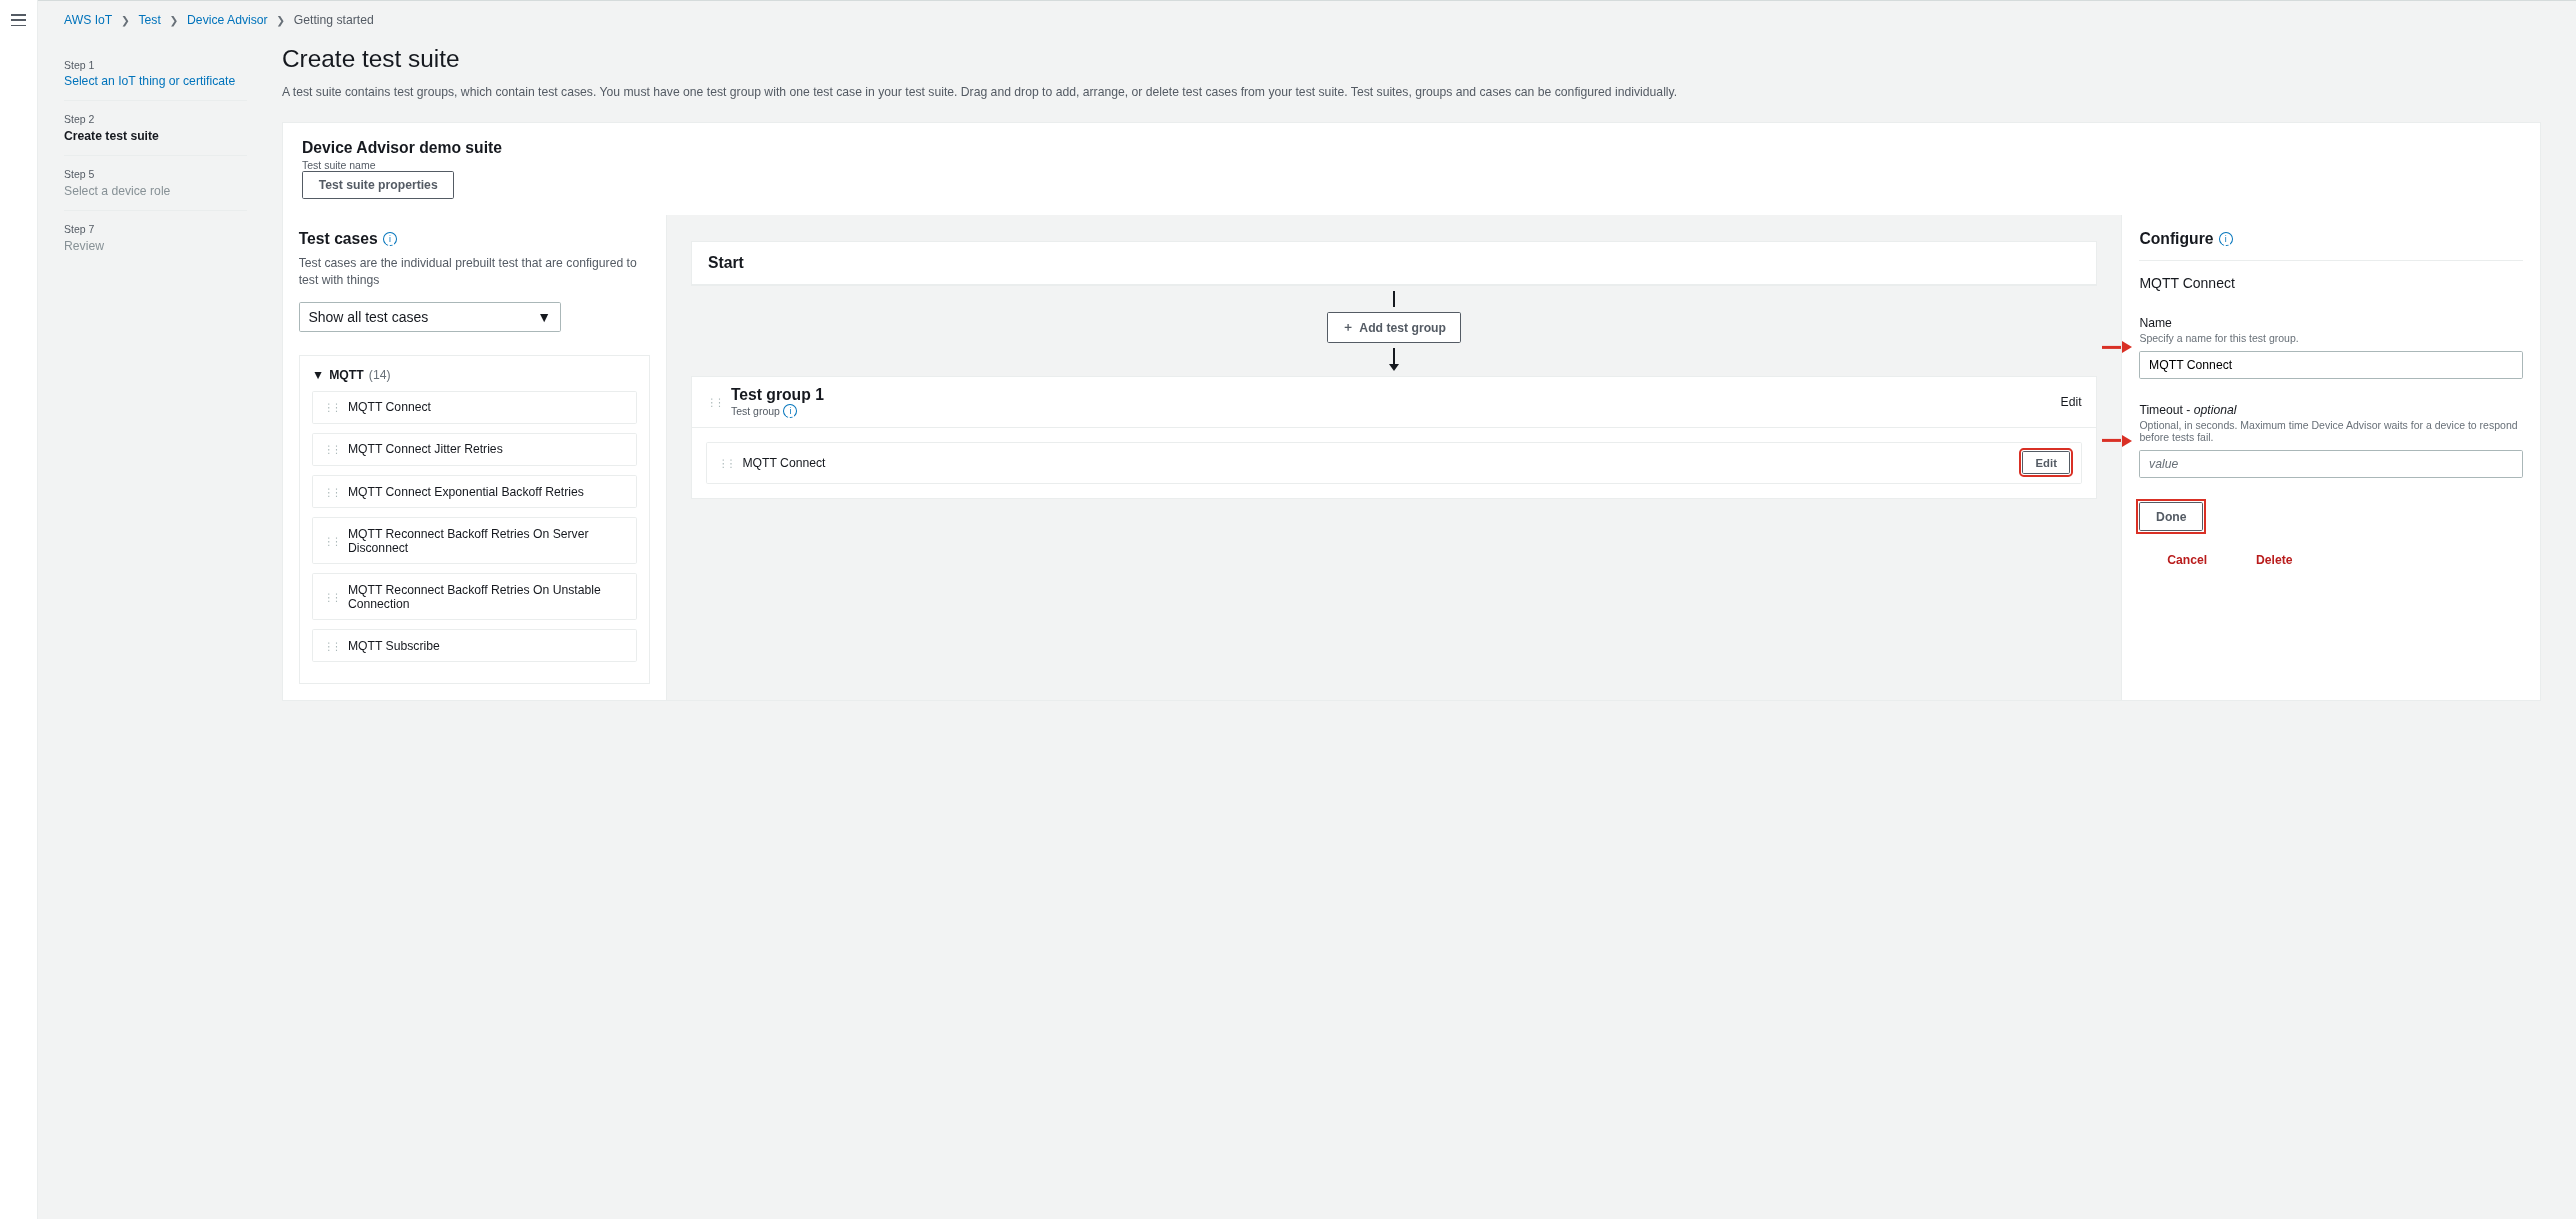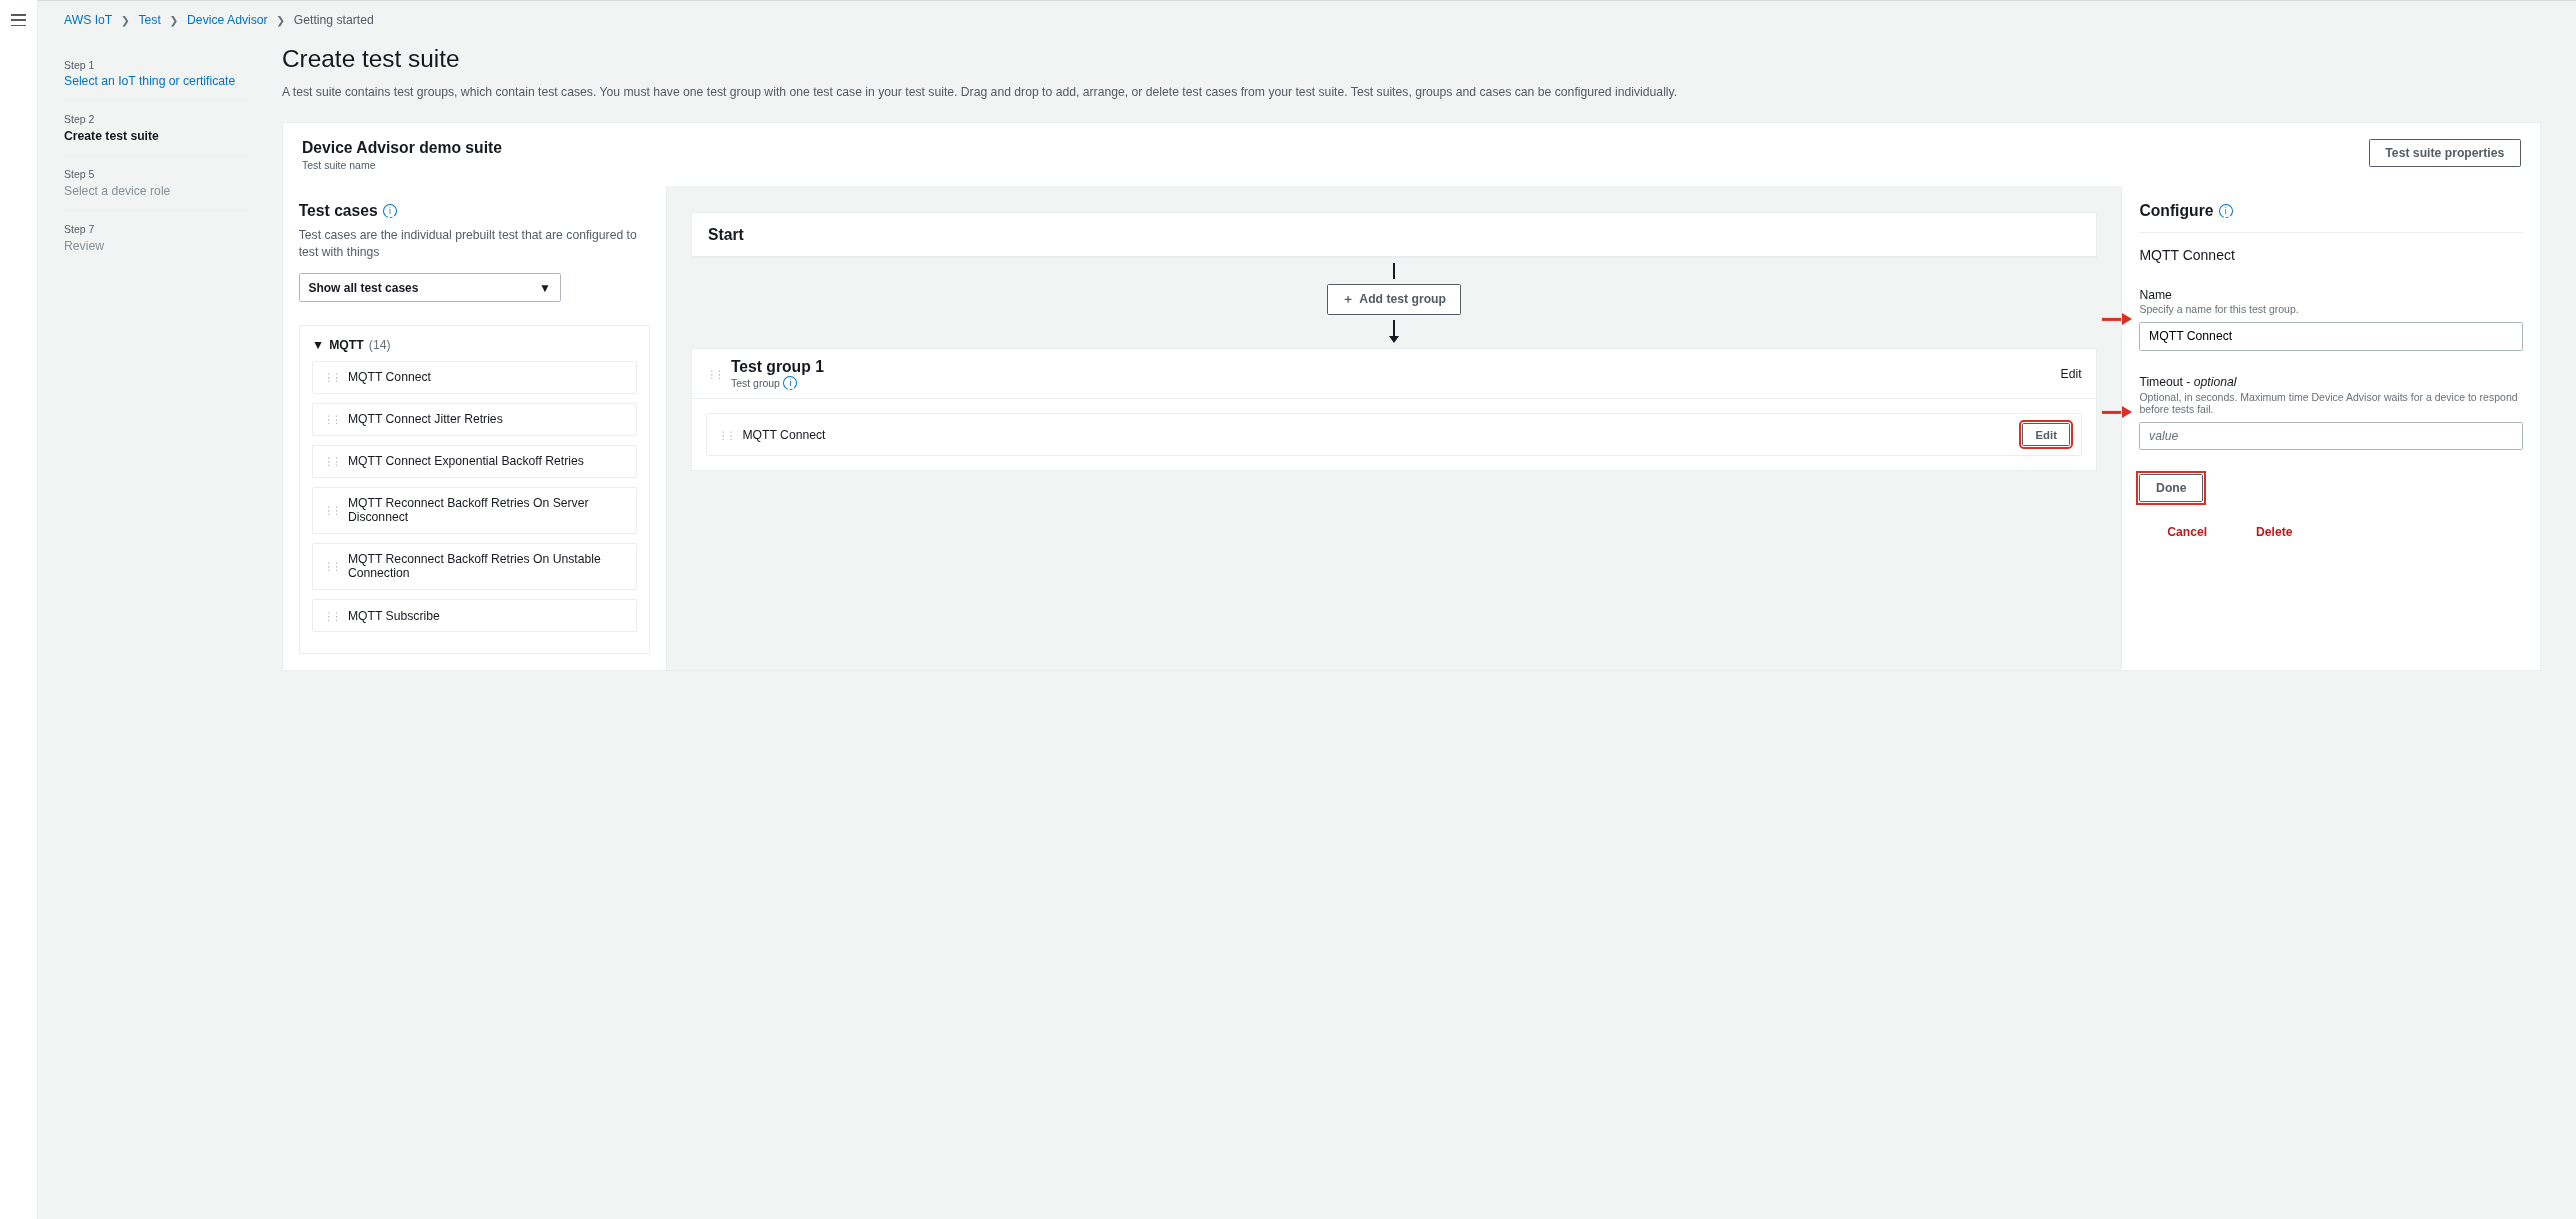--- a/index.html
+++ b/index.html
@@ -116,20 +116,21 @@
     }
     .card {
       background: #fff;
       border: 0.9px solid #eaeded;
     }
     .suite-header {
       padding: 15.7px 19px;
       display: flex;
       justify-content: space-between;
       align-items: flex-start;
+      flex-direction: column;
     }
     .suite-title {
       font-size: 15.7px;
       font-weight: 700;
       margin-bottom: 1.7px;
     }
     .suite-sub {
       font-size: 10.5px;
       color: #545b64;
     }
@@ -196,28 +197,27 @@
       font-size: 12.2px;
       color: #545b64;
       margin-top: 7px;
       line-height: 1.4;
     }
     .tc-select {
       width: 262px;
       padding: 6.1px 8.7px;
       border: 0.9px solid #aab7b8;
       border-radius: 1.7px;
-      font-size: 12px;
+      font-size: 14px;
       margin-top: 12.2px;
       display: flex;
       justify-content: space-between;
       align-items: center;
       cursor: pointer;
       background: #fff;
-      font-weight: bold;
     }
     .tc-list-box {
       border: 0.9px solid #eaeded;
       margin-top: 23px;
       padding: 12.2px;
     }
     .tc-category {
       display: flex;
       align-items: center;
       gap: 5.2px;

